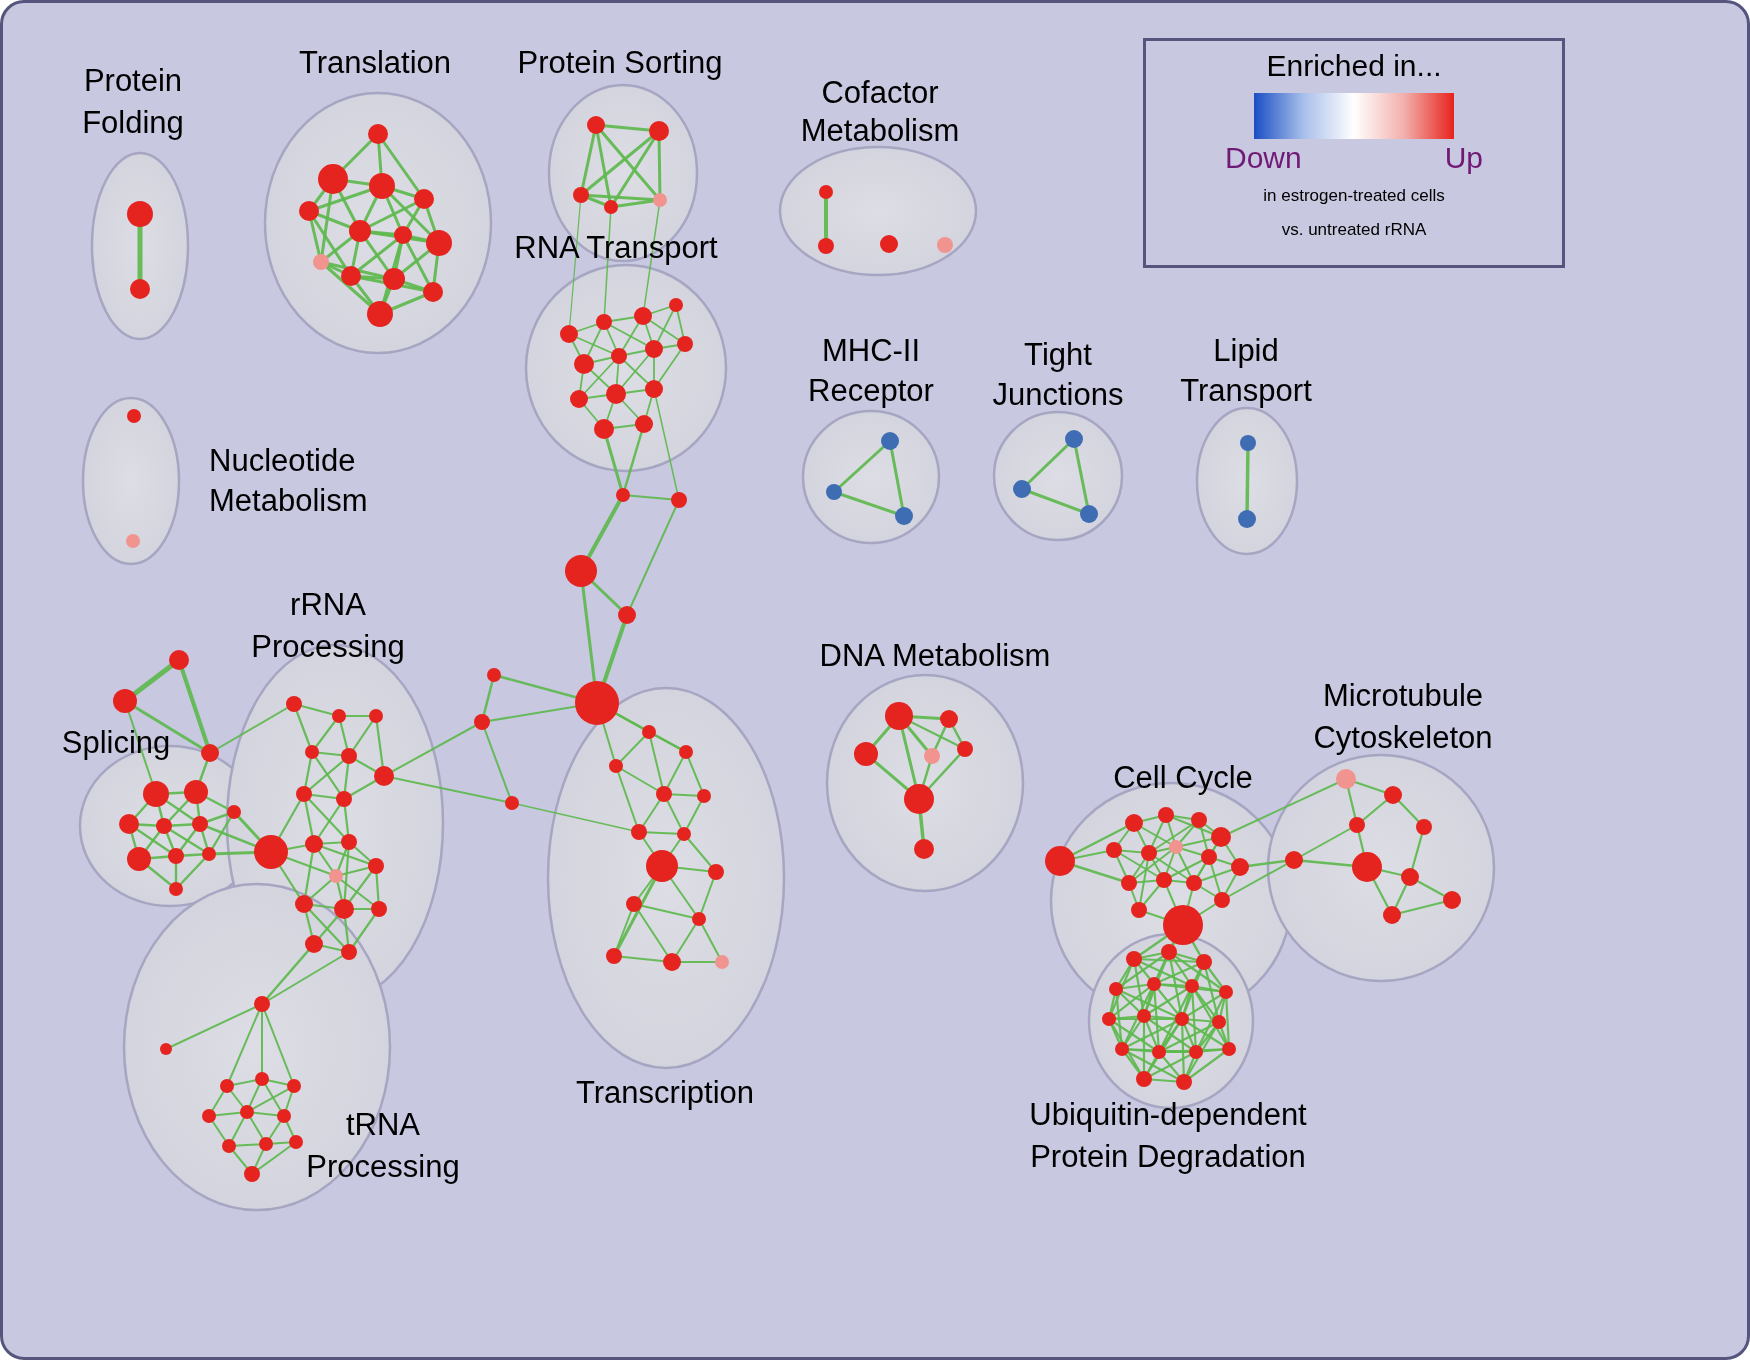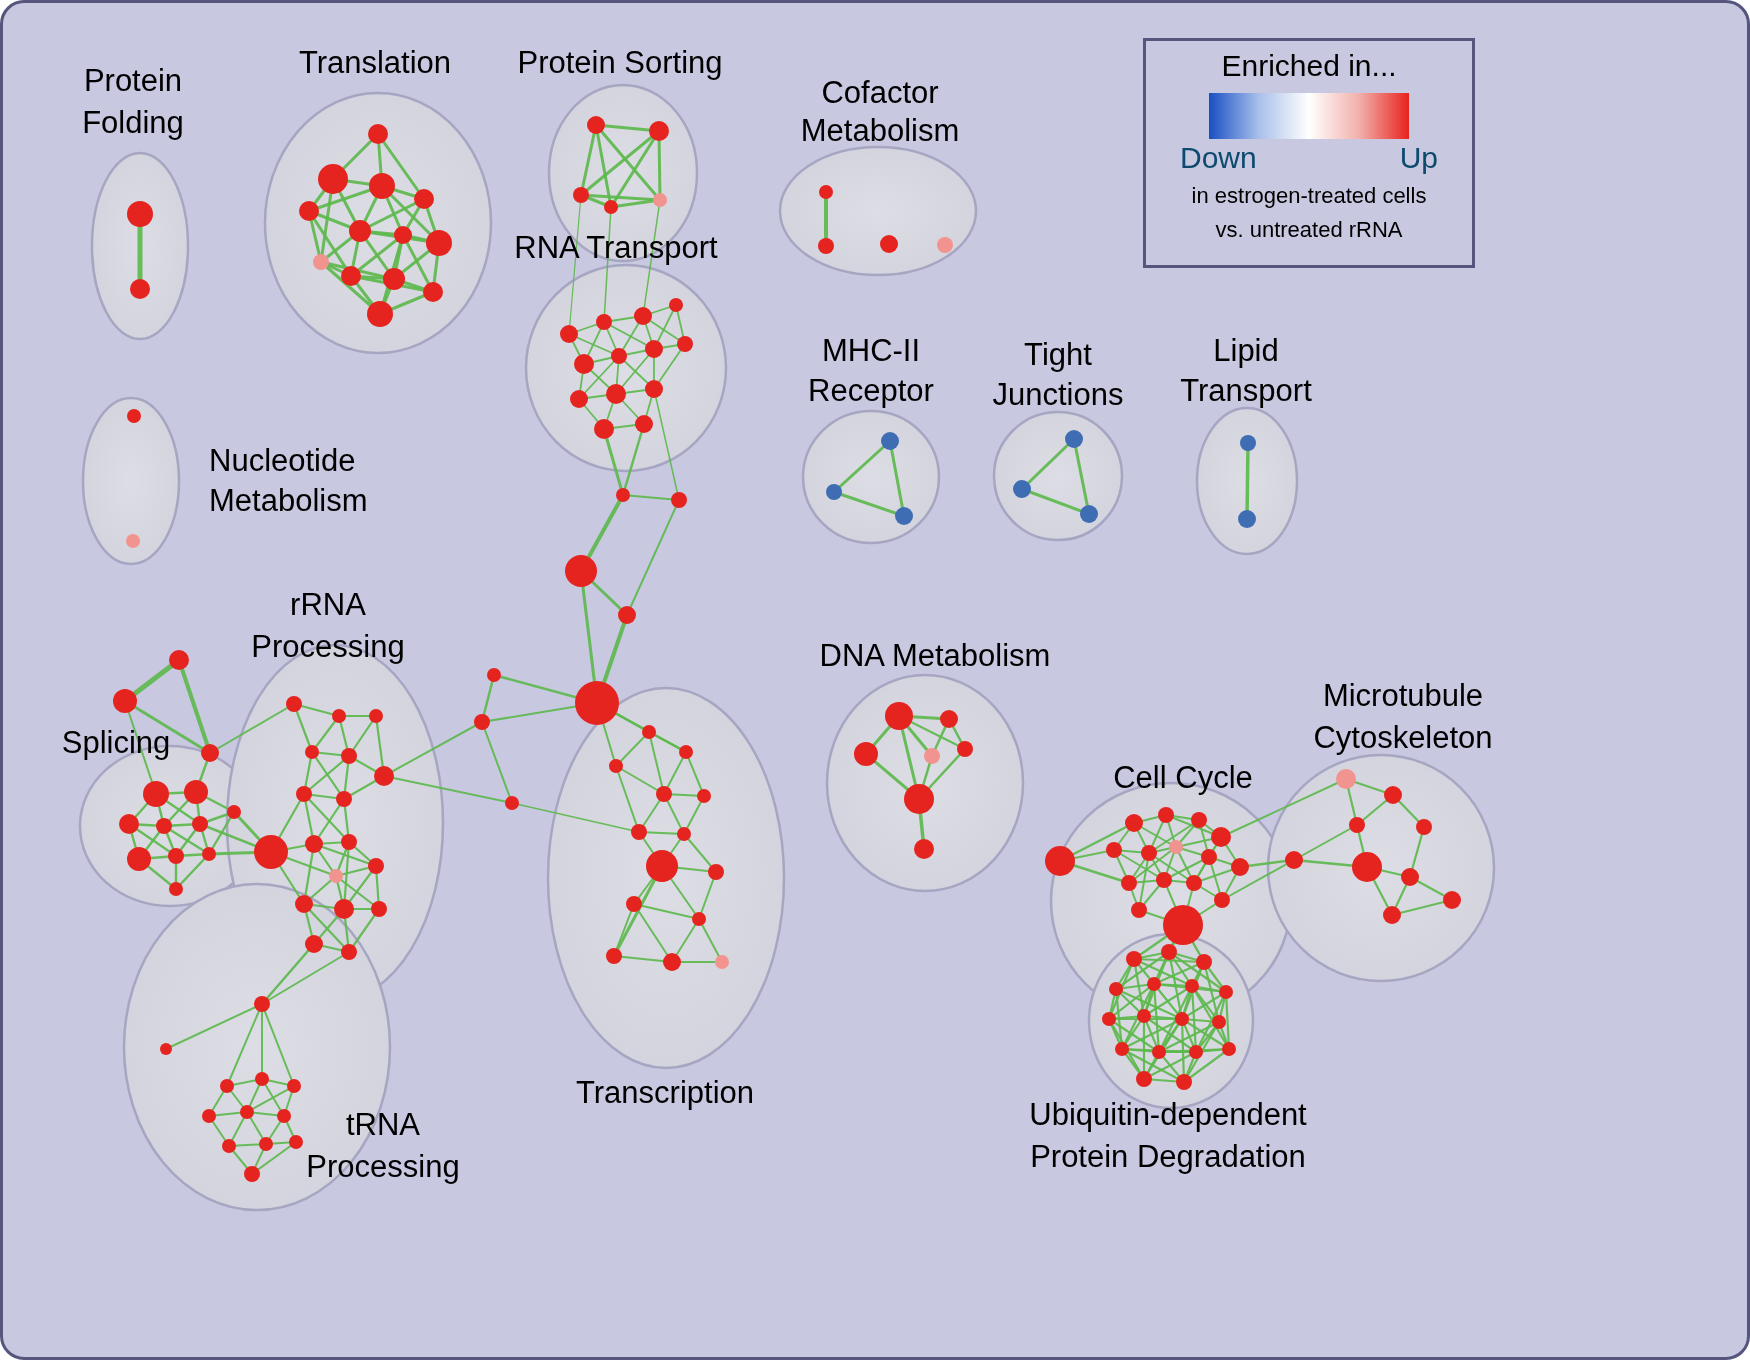--- a/index.html
+++ b/index.html
@@ -1,23 +1,23 @@
 <!DOCTYPE html>
 <html><head>
 <meta charset="utf-8">
 <style>
   body { margin: 0; background: #ffffff; font-family: "Liberation Sans", sans-serif; }
   .frame { position: relative; width: 1750px; height: 1360px; box-sizing: border-box; overflow: hidden; border-radius: 24px; }
   #net { position: absolute; left: 0; top: 0; }
-  .legend { position: absolute; left: 1140px; top: 35px; width: 332px; height: 230px;
+  .legend { position: absolute; left: 1140px; top: 35px; width: 422px; height: 230px;
             box-sizing: border-box; padding: 8px 0 0 0; text-align: center; }
   .legend-title { font-size: 30px; color: #000; }
   .legend-bar { width: 200px; height: 46px; margin: 10px auto 2px auto; }
-  .legend-downup { display: flex; justify-content: space-between; width: 258px; margin: 0 auto; font-size: 30px; color: #0c4a6e; }
-  .legend-caption { font-size: 22px; line-height: 34px; margin-top: 4px; color: #000; }
+  .legend-downup { display: flex; justify-content: space-between; width: 258px; margin: 0 auto; font-size: 30px; color: #701a75; }
+  .legend-caption { font-size: 17px; line-height: 34px; margin-top: 4px; color: #000; }
   svg text { font-family: "Liberation Sans", sans-serif; }
 </style>
 </head>
 <body>
 
 <div class="frame" id="frame" style="background: rgb(200, 200, 225); border: 3px solid rgb(85, 85, 125);">
   <svg id="net" width="1750" height="1360" viewBox="0 0 1750 1360">
       <defs>
         <radialGradient id="eg">
           <stop offset="0%" stop-color="#dddde5"></stop>

